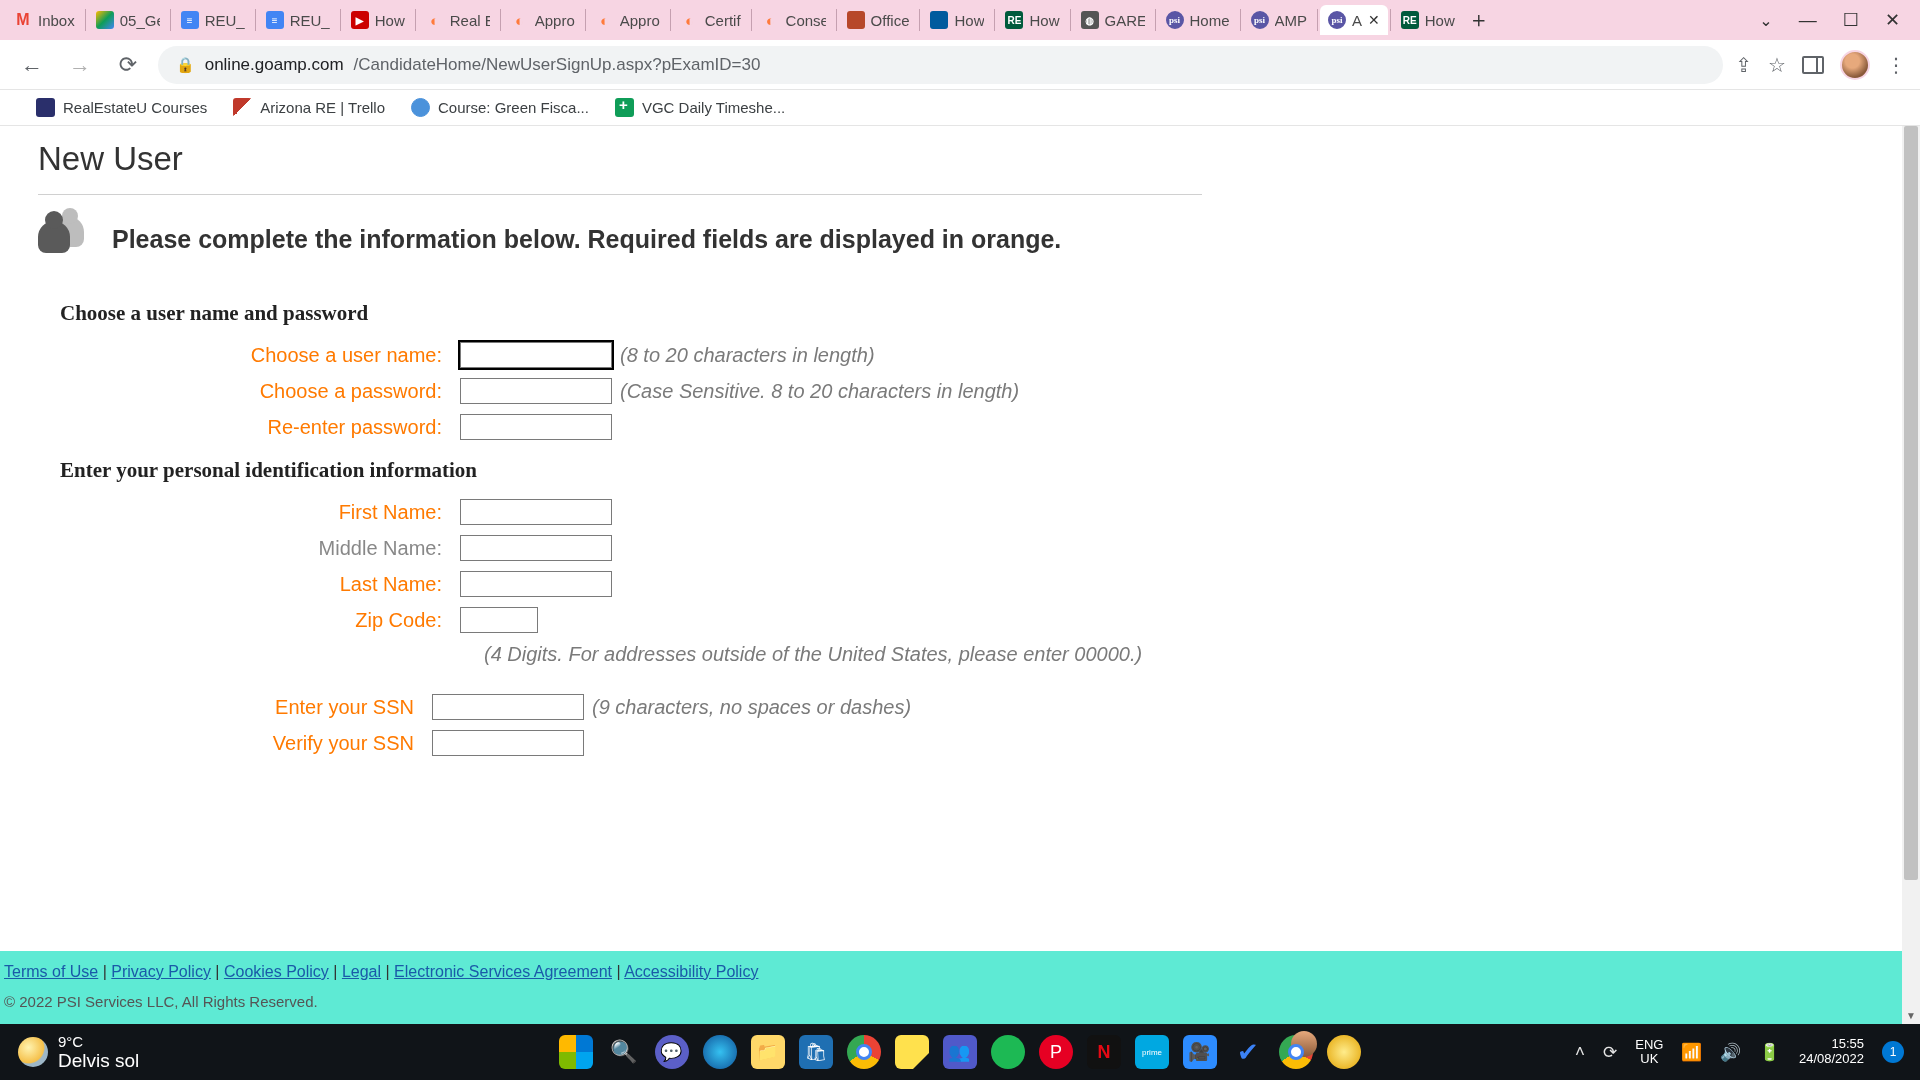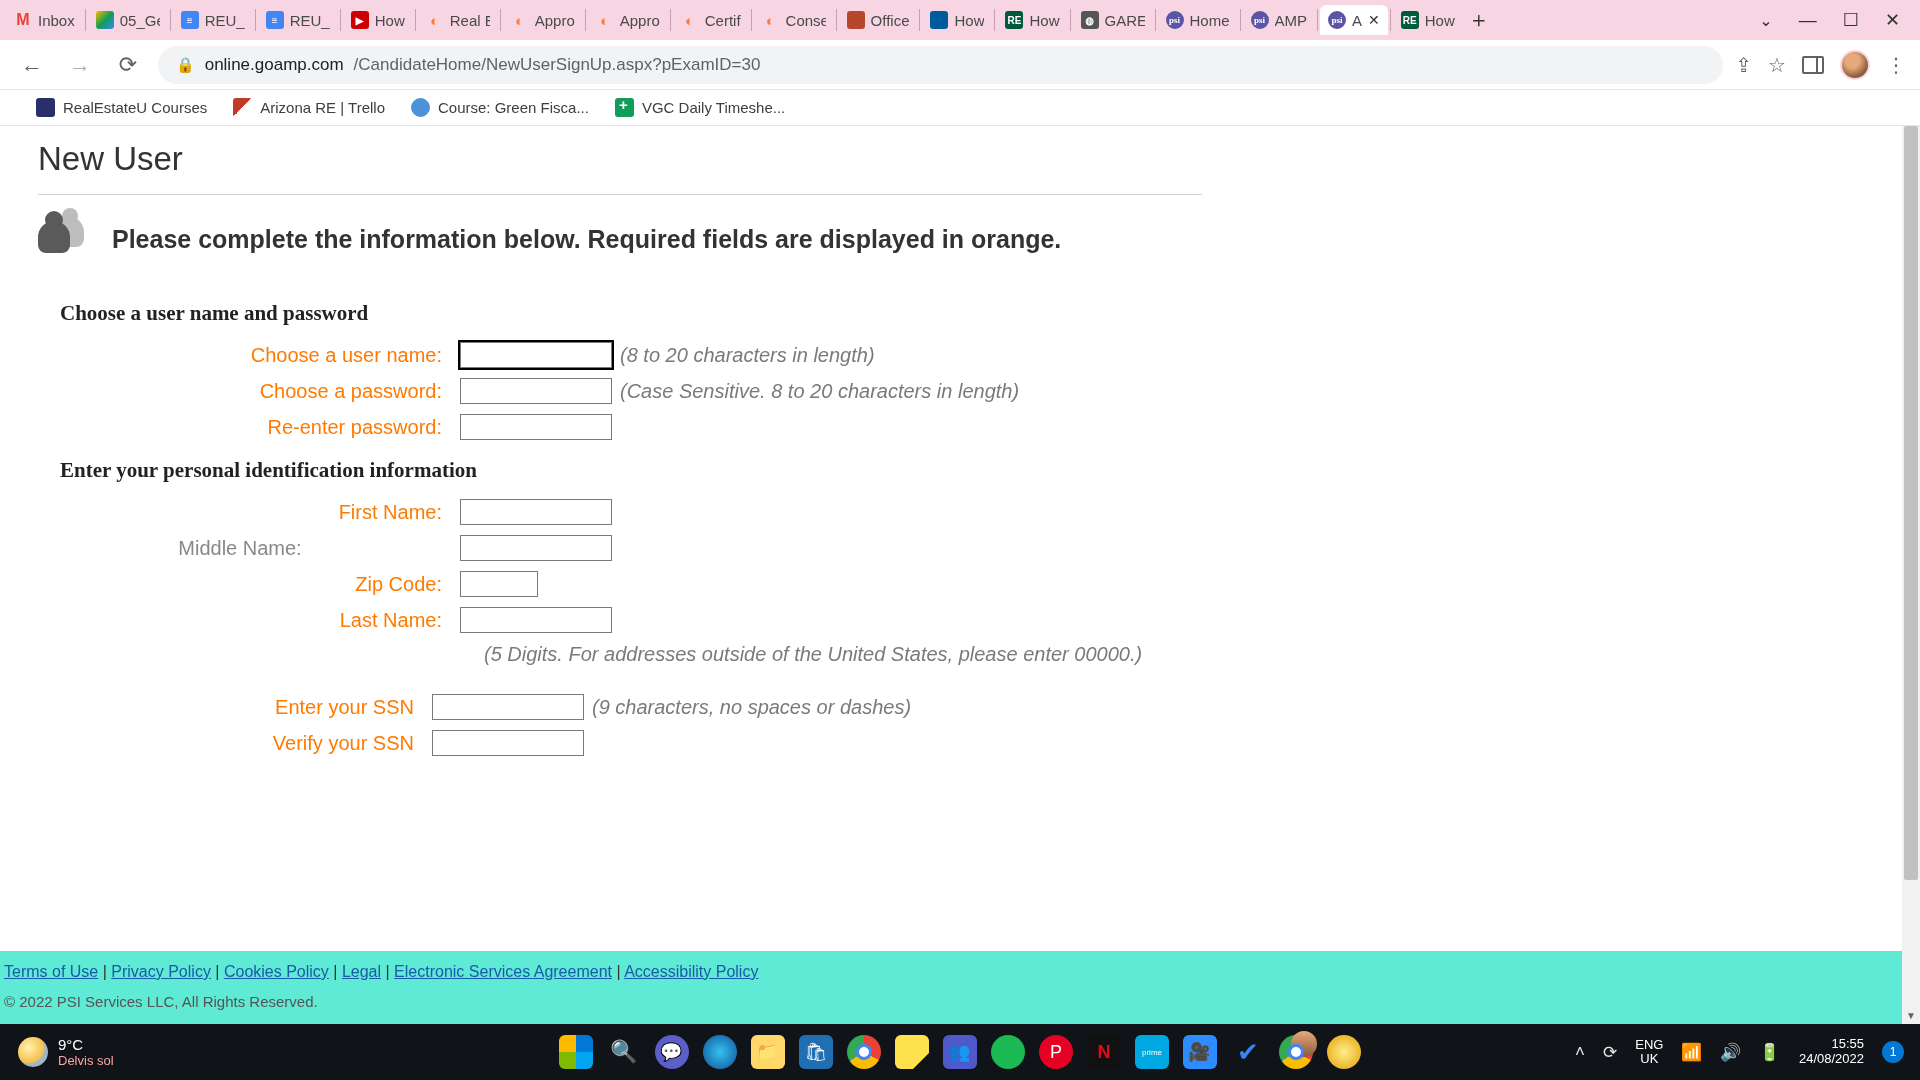--- a/index.html
+++ b/index.html
@@ -62,21 +62,21 @@
 .usericon{width:52px;height:44px;position:relative;}
 .usericon .front{position:absolute;left:0;top:4px;width:32px;height:32px;background:#5a5a5a;border-radius:50% 50% 8px 8px;}
 .usericon .front::before{content:"";position:absolute;left:7px;top:-10px;width:18px;height:18px;background:#5a5a5a;border-radius:50%;}
 .usericon .back{position:absolute;left:18px;top:0;width:28px;height:30px;background:#bdbdbd;border-radius:50% 50% 8px 8px;}
 .usericon .back::before{content:"";position:absolute;left:6px;top:-9px;width:16px;height:16px;background:#bdbdbd;border-radius:50%;}
 .intro .txt{font-size:25px;color:#333;font-family:"Segoe UI Light","Segoe UI",Arial;font-weight:bold;}
 
 .sect{font-family:Georgia,"Times New Roman",serif;font-weight:bold;font-size:21px;color:#222;margin:18px 0 16px 22px;}
 .formrow{display:flex;align-items:center;margin-bottom:10px;font-size:20px;}
 .formrow .lbl{width:422px;text-align:right;padding-right:18px;color:#ff7a00;font-family:"Segoe UI Light","Segoe UI",Arial;}
-.formrow .lbl.opt{color:#888;text-align:center;}
+.formrow .lbl.opt{color:#888;}
 .formrow input{height:26px;border:1px solid #7a7a7a;padding:0 4px;font-size:15px;}
 .formrow input.w152{width:152px;}
 .formrow input.w78{width:78px;}
 .formrow input.focus{outline:2px solid #000;}
 .hint{font-style:italic;color:#7a7a7a;font-size:20px;margin-left:8px;font-family:"Segoe UI Light",Arial;}
 .hintrow{padding-left:446px;font-style:italic;color:#7a7a7a;font-size:20px;font-family:"Segoe UI Light",Arial;margin:2px 0 28px;}
 .continue{margin-left:368px;margin-top:22px;}
 .continue button{background:#a3123a;color:#fff;border:none;border-radius:5px;font-size:20px;padding:10px 22px;font-family:"Segoe UI",Arial;}
 
 
@@ -88,21 +88,21 @@
 
 .vscroll{position:absolute;right:0;top:126px;bottom:56px;width:18px;background:#f1f1f1;}
 .vscroll .thumb{position:absolute;top:0;height:84%;left:2px;right:2px;background:#c1c1c1;border-radius:2px;}
 .vscroll .arr{position:absolute;left:0;right:0;height:18px;display:flex;align-items:center;justify-content:center;font-size:10px;color:#666;}
 .vscroll .arr.top{top:0;} .vscroll .arr.bot{bottom:0;}
 
 
 .taskbar{position:absolute;left:0;right:0;bottom:0;height:56px;background:#101418;display:flex;align-items:center;color:#fff;font-size:14px;}
 .weather{display:flex;align-items:center;gap:10px;padding-left:18px;}
 .wicon{width:30px;height:30px;border-radius:50%;background:radial-gradient(circle at 35% 35%,#fff3b0,#f5c04a 55%,#9db7c7 60%);}
-.wtxt .l1{font-size:15px;} .wtxt .l2{font-size:13px;color:#fca5a5;}
+.wtxt .l1{font-size:15px;} .wtxt .l2{font-size:19px;color:#ffffff;}
 .centerapps{position:absolute;left:50%;transform:translateX(-50%);display:flex;gap:14px;align-items:center;}
 .appicon{width:34px;height:34px;border-radius:6px;display:flex;align-items:center;justify-content:center;font-size:18px;}
 .appicon.winlogo{background:conic-gradient(#0078d4 0 25%,#00a4ef 0 50%,#7fba00 0 75%,#ffb900 0);}
 .appicon.search{color:#fff;font-size:22px;}
 .appicon.chat{background:#5b5fc7;border-radius:50%;}
 .appicon.edge{background:radial-gradient(circle,#35c1f1,#0f5197);border-radius:50%;}
 .appicon.files{background:#ffd869;}
 .appicon.store{background:#1f6fb2;}
 .appicon.chrome{background:conic-gradient(#ea4335 0 33%,#fbbc05 0 66%,#34a853 0);border-radius:50%;position:relative;}
 .appicon.chrome::after{content:"";position:absolute;inset:9px;background:#fff;border-radius:50%;border:3px solid #4285f4;}
@@ -335,28 +335,28 @@
 
     <div class="formrow">
       <div class="lbl">First Name:</div>
       <input class="w152" style="">
     </div>
     <div class="formrow">
       <div class="lbl opt">Middle Name:</div>
       <input class="w152" style="">
     </div>
     <div class="formrow">
+      <div class="lbl">Last Name:</div>
+      <input class="w152" style="">
+    </div>
+    <div class="formrow">
       <div class="lbl">Zip Code:</div>
       <input class="w78" style="">
     </div>
-    <div class="formrow">
-      <div class="lbl">Last Name:</div>
-      <input class="w152" style="">
-    </div>
-    <div class="hintrow">(5 Digits. For addresses outside of the United States, please enter 00000.)</div>
+    <div class="hintrow">(4 Digits. For addresses outside of the United States, please enter 00000.)</div>
 
     <div class="formrow">
       <div class="lbl" style="width:394px">Enter your SSN</div>
       <input class="w152" style="">
       <span class="hint">(9 characters, no spaces or dashes)</span>
     </div>
     <div class="formrow">
       <div class="lbl" style="width:394px">Verify your SSN</div>
       <input class="w152" style="">
     </div>

